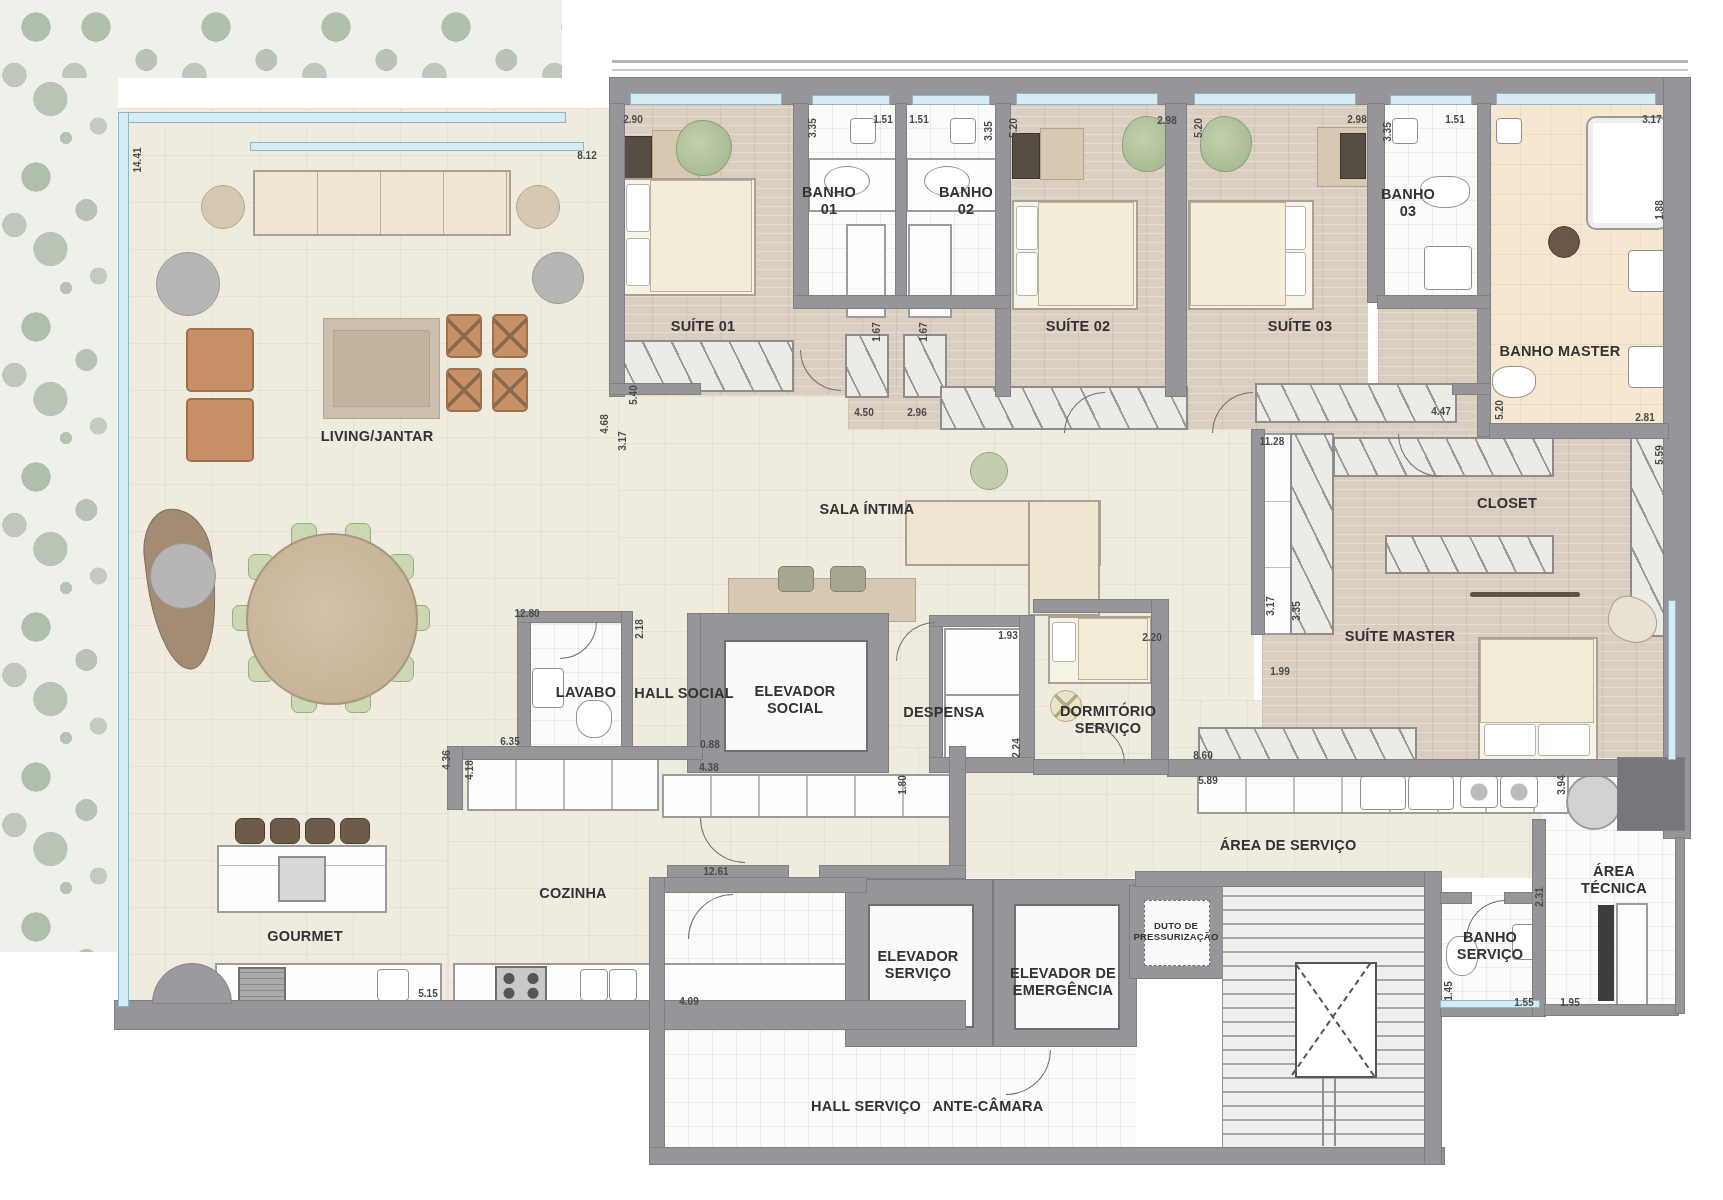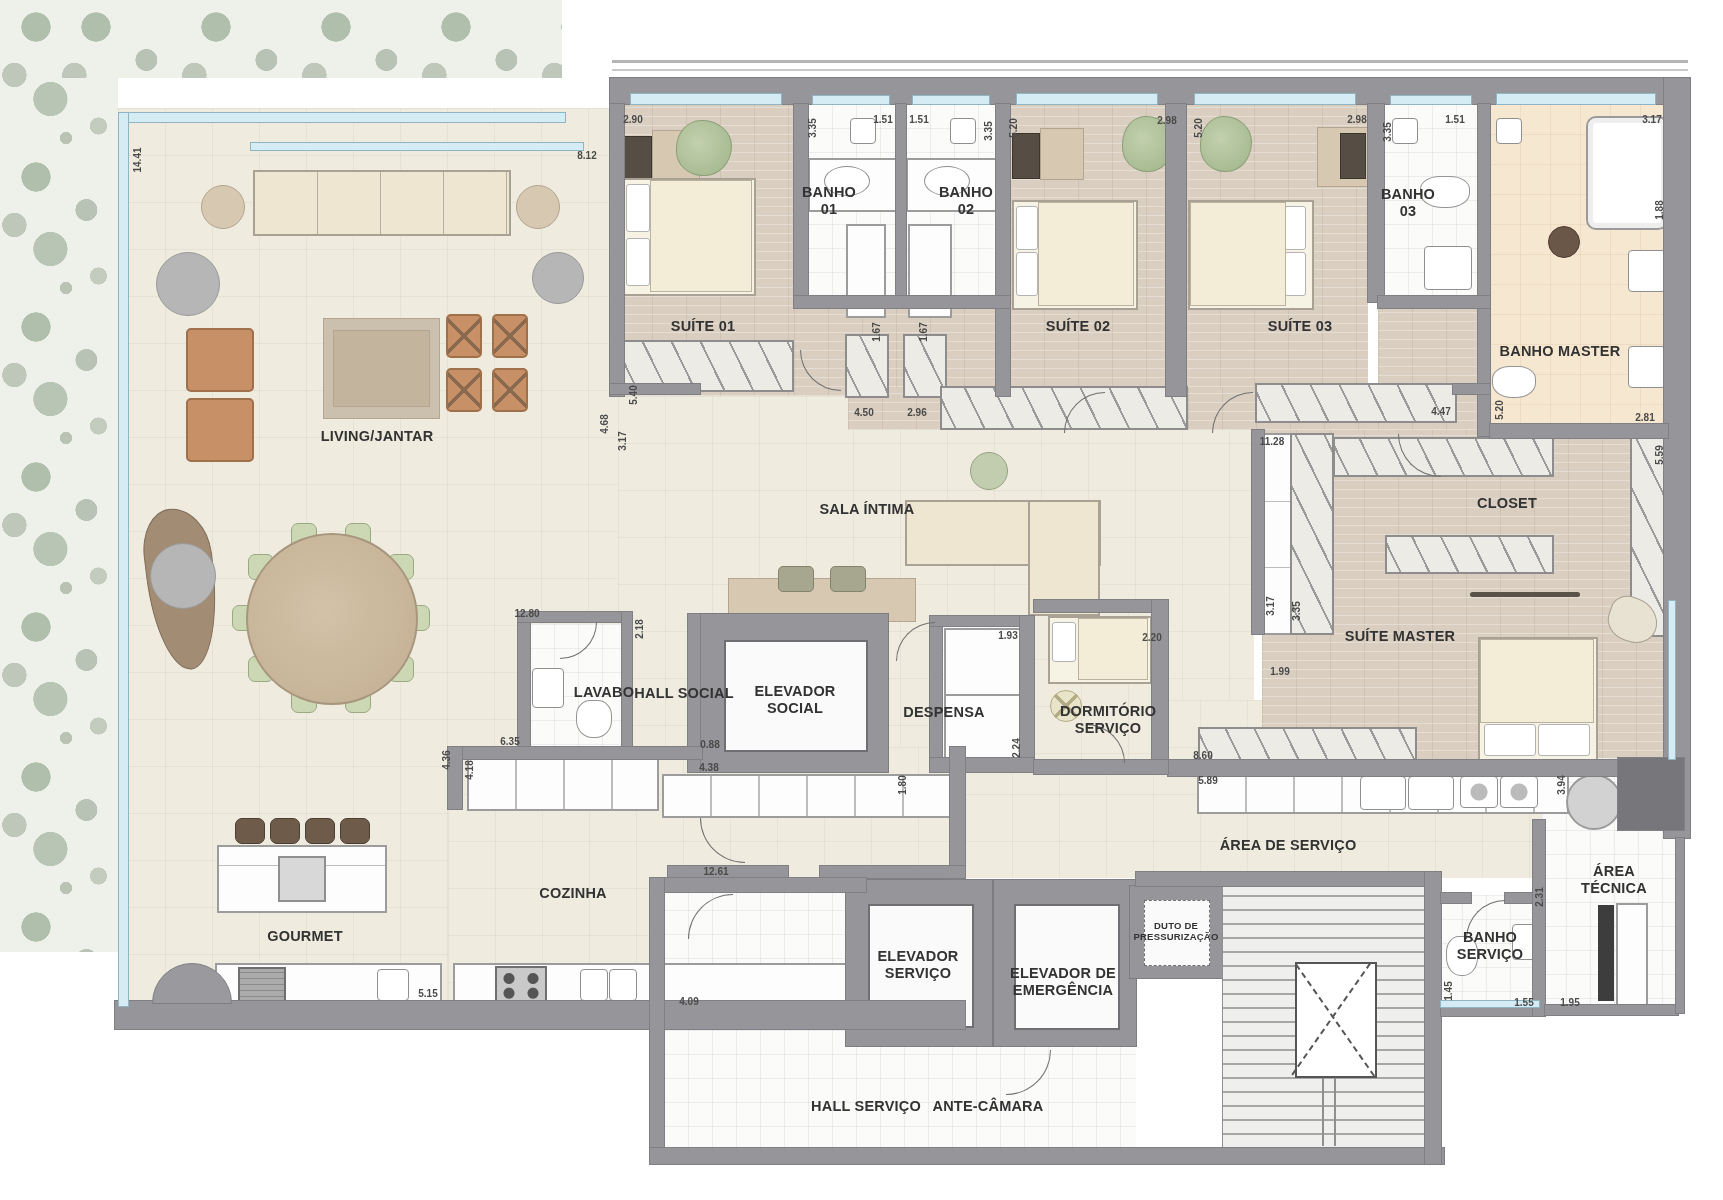--- a/index.html
+++ b/index.html
@@ -314,21 +314,21 @@
     <div class="room-label" style="left: 966px; top: 201px;">BANHO
 02</div>
     <div class="room-label" style="left: 1037px; top: 327px; margin-left: 41px;">SUÍTE 02</div>
     <div class="room-label" style="left: 1288px; top: 327px; margin-left: 12px;">SUÍTE 03</div>
     <div class="room-label" style="left: 1408px; top: 203px;">BANHO
 03</div>
     <div class="room-label" style="left: 1560px; top: 352px;">BANHO MASTER</div>
     <div class="room-label" style="left: 867px; top: 510px;">SALA ÍNTIMA</div>
     <div class="room-label" style="left: 1507px; top: 504px;">CLOSET</div>
     <div class="room-label" style="left: 1400px; top: 637px;">SUÍTE MASTER</div>
-    <div class="room-label" style="left: 604px; top: 693px;">LAVABO</div>
+    <div class="room-label" style="left: 586px; top: 693px;">LAVABO</div>
     <div class="room-label" style="left: 684px; top: 694px;">HALL SOCIAL</div>
     <div class="room-label" style="left: 795px; top: 700px;">ELEVADOR
 SOCIAL</div>
     <div class="room-label" style="left: 944px; top: 713px;">DESPENSA</div>
     <div class="room-label" style="left: 1108px; top: 720px;">DORMITÓRIO
 SERVIÇO</div>
     <div class="room-label" style="left: 1288px; top: 846px;">ÁREA DE SERVIÇO</div>
     <div class="room-label" style="left: 1614px; top: 880px;">ÁREA TÉCNICA</div>
     <div class="room-label" style="left: 1490px; top: 946px;">BANHO
 SERVIÇO</div>

